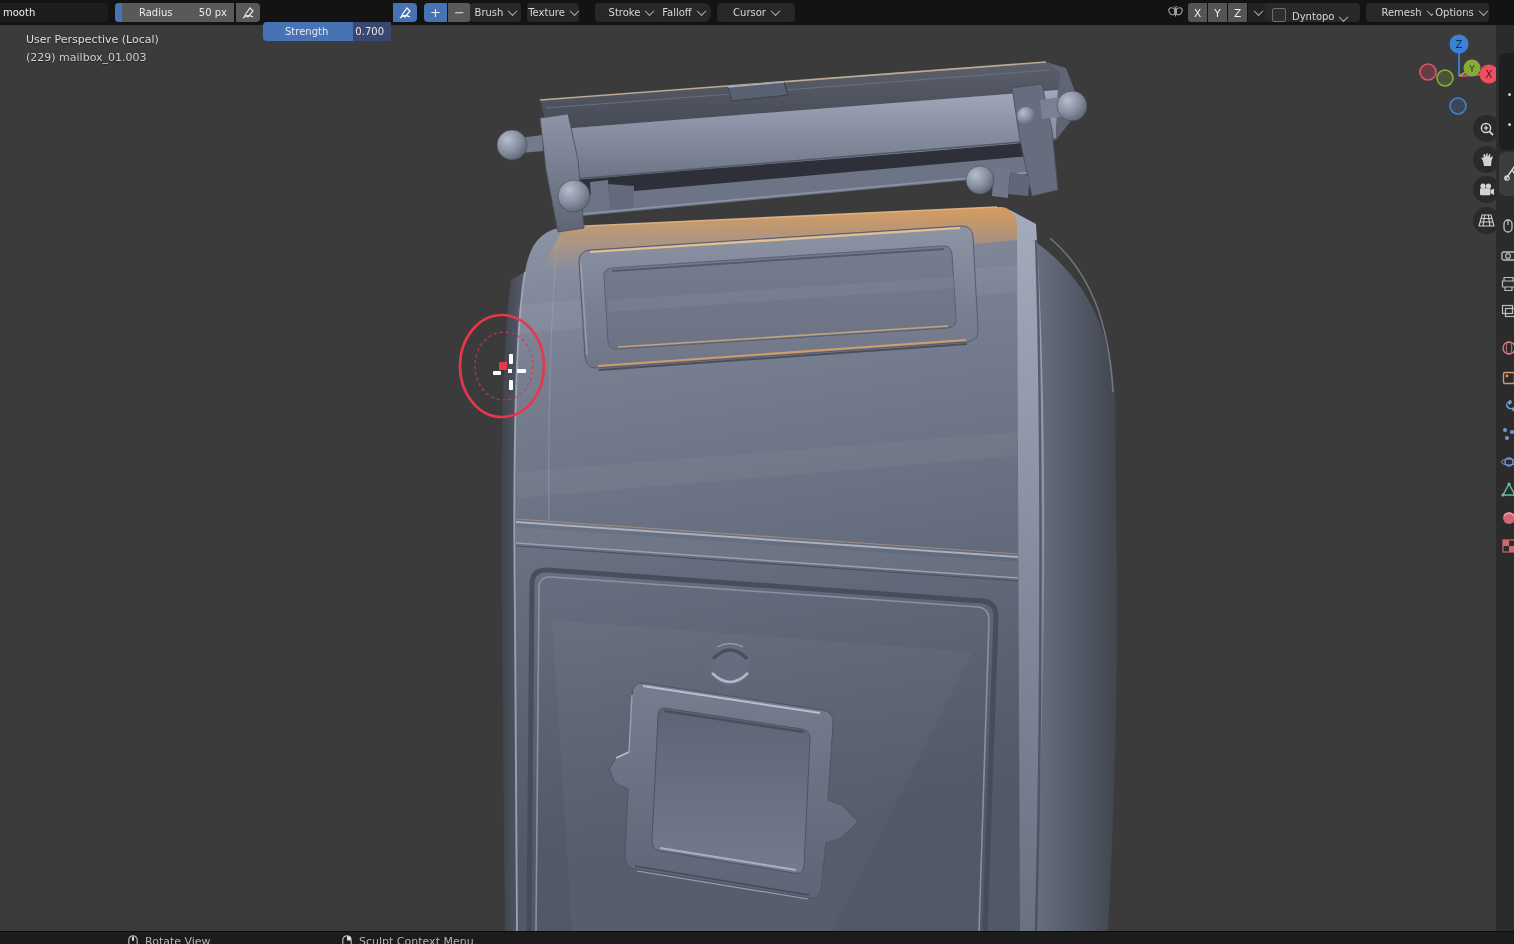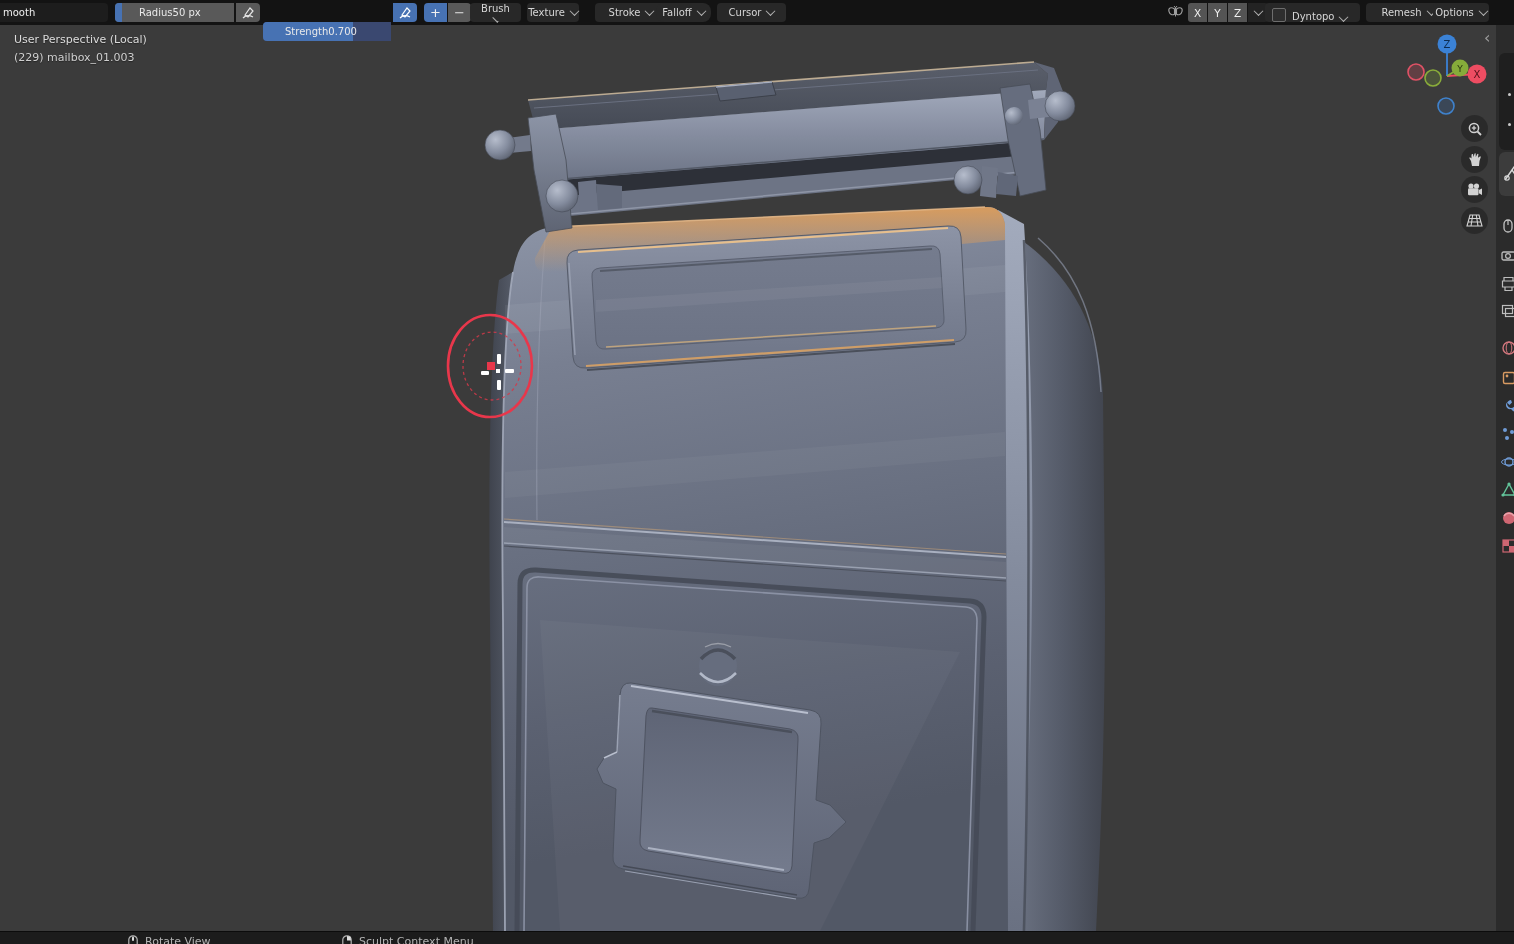--- a/index.html
+++ b/index.html
@@ -8,32 +8,32 @@
     background:#3b3b3b;
     font-family:"DejaVu Sans","Liberation Sans",sans-serif;
     -webkit-font-smoothing:antialiased;
   }
   
   .hdr{position:absolute;top:0;left:0;width:1514px;height:25px;background:#131313;z-index:40;}
   .w{position:absolute;top:3px;height:19px;display:flex;align-items:center;font-size:10px;color:#e9e9e9;box-sizing:border-box;}
   .field{background:#1d1d1d;border-radius:0 4px 4px 0;padding-left:3px;color:#efefef;}
   .slider{border-radius:4px 0 0 4px;position:relative;overflow:hidden;}
   .slider .fill{position:absolute;left:0;top:0;bottom:0;background:#4772b3;}
-  .slider .row{position:relative;z-index:1;display:flex;justify-content:flex-start;width:100%;}
+  .slider .row{position:relative;z-index:1;display:flex;justify-content:space-between;width:100%;}
   .sl-gray{background:#595959;}
   .sl-blue{background:#3a4870;}
   .pressure{border-radius:0 4px 4px 0;justify-content:center;}
   .p-gray{background:#595959;} .p-blue{background:#4772b3;}
   .btn{justify-content:center;font-size:13px;color:#f1f1f1;}
   .pill{background:#282828;border-radius:4px;color:#d6d6d6;justify-content:center;gap:6px;}
   .chv{width:6px;height:6px;border:solid #b3b3b3;border-width:0 1.4px 1.4px 0;transform:rotate(45deg) translate(-1px,-1px);display:inline-block;}
   .xyz{background:#545454;color:#f0f0f0;justify-content:center;font-size:10.5px;}
   .checkbox{width:12px;height:12px;background:#2e2e2e;border:1px solid #6e6e6e;border-radius:2px;display:inline-block;}
   
-  .viewport{position:absolute;top:25px;left:0;width:1468px;height:906px;}
+  .viewport{position:absolute;top:25px;left:12px;width:1468px;height:906px;}
   .scene{position:absolute;top:0;left:0;}
   .ovl{position:absolute;left:14px;font-size:11px;color:#dcdcdc;z-index:5;text-shadow:0 1px 1px rgba(0,0,0,.4);}
   .ovl2{color:#cfcfcf;}
   .gizmo{position:absolute;left:1403px;top:5px;z-index:6;}
   .navbtn{position:absolute;left:1461px;width:27px;height:27px;border-radius:50%;background:rgba(38,38,38,.75);z-index:6;display:flex;align-items:center;justify-content:center;}
   .collapse{position:absolute;left:1484px;top:6px;color:#9c9c9c;font-size:16px;line-height:14px;z-index:6;}
   
   .propstrip{position:absolute;top:25px;right:0;width:18px;height:906px;background:#2b2b2b;overflow:hidden;z-index:10;}
   .pcorner{position:absolute;left:3px;top:28px;width:20px;height:97px;background:#1f1f1f;border-radius:6px;}
   .pdot{position:absolute;width:3px;height:3px;border-radius:50%;background:#cbcbcb;left:9px;}
@@ -80,37 +80,37 @@
     </svg>
   </div>
 
   <div class="w btn" style="left:424px;width:23px;background:#4772b3;border-radius:4px 0 0 4px;">
     <span>+</span>
   </div>
   <div class="w btn" style="left:448px;width:23px;background:#595959;border-radius:0 4px 4px 0;color:#d9d9d9;">
     <span>−</span>
   </div>
 
-  <div class="w pill" style="left:470px;width:51px;flex-direction:column;">
+  <div class="w pill" style="left:470px;width:51px;">
     <span>Brush</span>
       <span class="chv"></span>
   </div>
   <div class="w pill" style="left:527px;width:52px;">
     <span>Texture</span>
       <span class="chv"></span>
   </div>
   <div class="w pill" style="left:595px;width:72px;">
     <span>Stroke</span>
       <span class="chv"></span>
   </div>
   <div class="w pill" style="left:656px;width:55px;border-radius:8px;">
     <span>Falloff</span>
       <span class="chv"></span>
   </div>
-  <div class="w pill" style="left:717px;width:69px;">
+  <div class="w pill" style="left:717px;width:78px;">
     <span>Cursor</span>
       <span class="chv"></span>
   </div>
 
   <div class="w" style="left:1166px;width:19px;justify-content:center;">
     <svg width="17" height="15" viewBox="0 0 17 15">
       <path d="M7.5,4 C4,1.5 1,3 2,6.5 C2.8,9.5 5.5,10.5 7.5,9.2 Z" fill="none" stroke="#9d9d9d" stroke-width="1.1"></path>
       <path d="M9.5,4 C13,1.5 16,3 15,6.5 C14.2,9.5 11.5,10.5 9.5,9.2 Z" fill="none" stroke="#9d9d9d" stroke-width="1.1"></path>
       <path d="M8.5,2.5 L8.5,11.5 M7,1 L8.5,2.8 L10,1" fill="none" stroke="#9d9d9d" stroke-width="1"></path>
     </svg>

